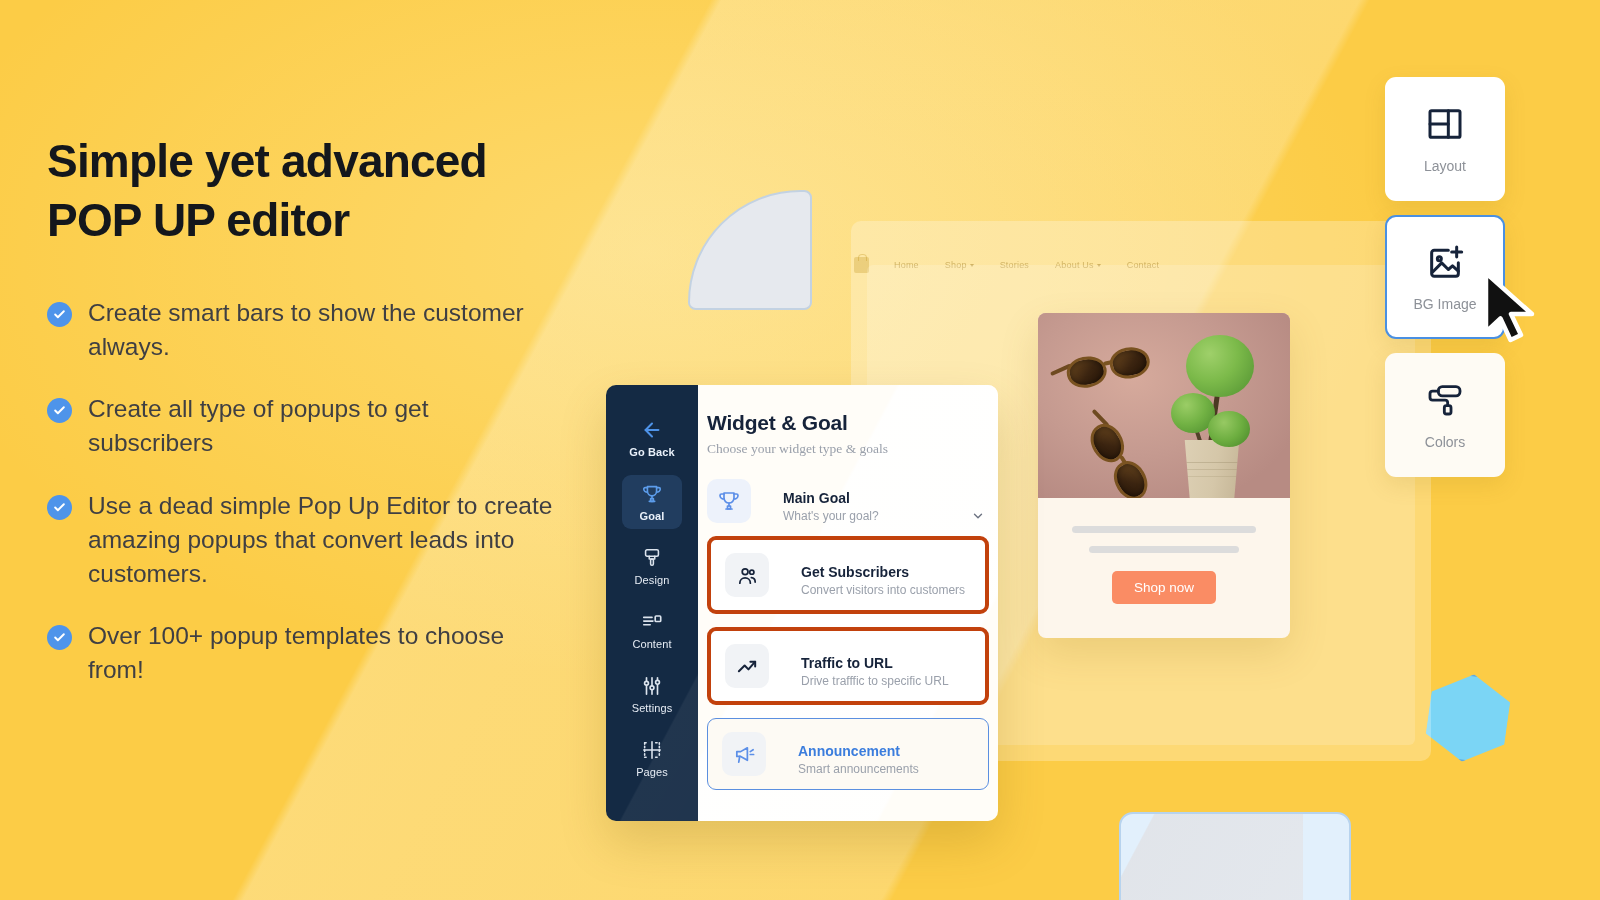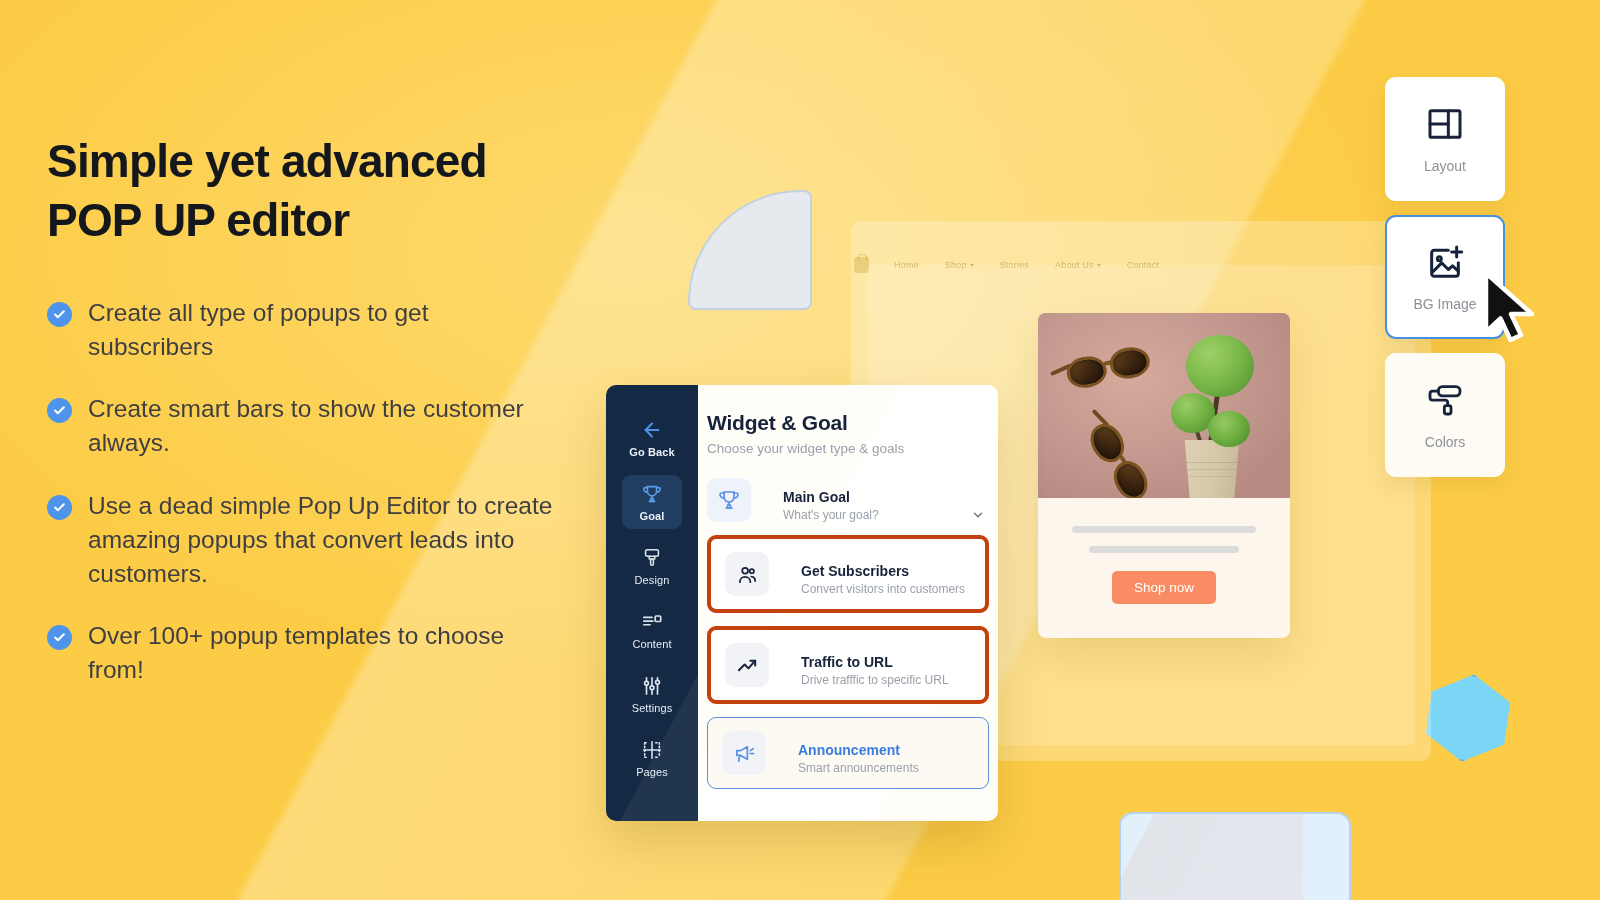--- a/index.html
+++ b/index.html
@@ -178,21 +178,21 @@
     flex: 1; background: #FFFDF8; position: relative; overflow: hidden;
     padding: 26px 9px 0;
   }
   .ed-main::after {
     content: ""; position: absolute; left: -30%; top: -20%; width: 170%; height: 160%;
     background: linear-gradient(118deg, rgba(255,255,255,0) 0%, rgba(255,255,255,0) 38%, rgba(255,255,255,0.85) 38.4%, rgba(255,255,255,0.82) 62%, rgba(255,255,255,0) 62.4%);
     pointer-events: none;
   }
   .ed-main > * { position: relative; z-index: 2; }
   .ed-title { font-size: 21px; font-weight: bold; color: #16233a; letter-spacing: -0.2px; }
-  .ed-sub { font-size: 13.5px; color: #9aa0ab; margin-top: 6px; }
+  .ed-sub { font-size: 13.5px; color: #9aa0ab; margin-top: 6px; font-family: Liberation Serif, serif; }
 
   .row { display: flex; align-items: flex-end; gap: 32px; }
   .row-icon {
     flex: 0 0 auto; width: 44px; height: 44px; border-radius: 10px;
     background: #EDF2FB; display: flex; align-items: center; justify-content: center;
   }
   .row-icon.grey { background: #F1F3F6; }
   .row-text { flex: 1; min-width: 0; }
   .row-title { font-size: 14px; font-weight: bold; color: #16233a; }
   .row-title.blue { color: #3B7DDD; }
@@ -260,29 +260,29 @@
 <div class="left-col">
   <h1 class="headline">Simple yet advanced
 POP UP editor</h1>
   <div class="bullets">
     <div class="bullet">
       <span class="check">
         <svg width="13" height="13" viewBox="0 0 24 24" fill="none" stroke="#ffffff" stroke-width="3.6" stroke-linecap="round" stroke-linejoin="round">
             <polyline points="20 6 9 17 4 12"></polyline>
           </svg>
       </span>
-      <span class="bullet-text">Create all type of popups to get subscribers</span>
+      <span class="bullet-text">Create smart bars to show the customer always.</span>
     </div>
     <div class="bullet">
       <span class="check">
         <svg width="13" height="13" viewBox="0 0 24 24" fill="none" stroke="#ffffff" stroke-width="3.6" stroke-linecap="round" stroke-linejoin="round">
             <polyline points="20 6 9 17 4 12"></polyline>
           </svg>
       </span>
-      <span class="bullet-text">Create smart bars to show the customer always.</span>
+      <span class="bullet-text">Create all type of popups to get subscribers</span>
     </div>
     <div class="bullet">
       <span class="check">
         <svg width="13" height="13" viewBox="0 0 24 24" fill="none" stroke="#ffffff" stroke-width="3.6" stroke-linecap="round" stroke-linejoin="round">
             <polyline points="20 6 9 17 4 12"></polyline>
           </svg>
       </span>
       <span class="bullet-text">Use a dead simple Pop Up Editor to create amazing popups that convert leads into customers.</span>
     </div>
     <div class="bullet">

